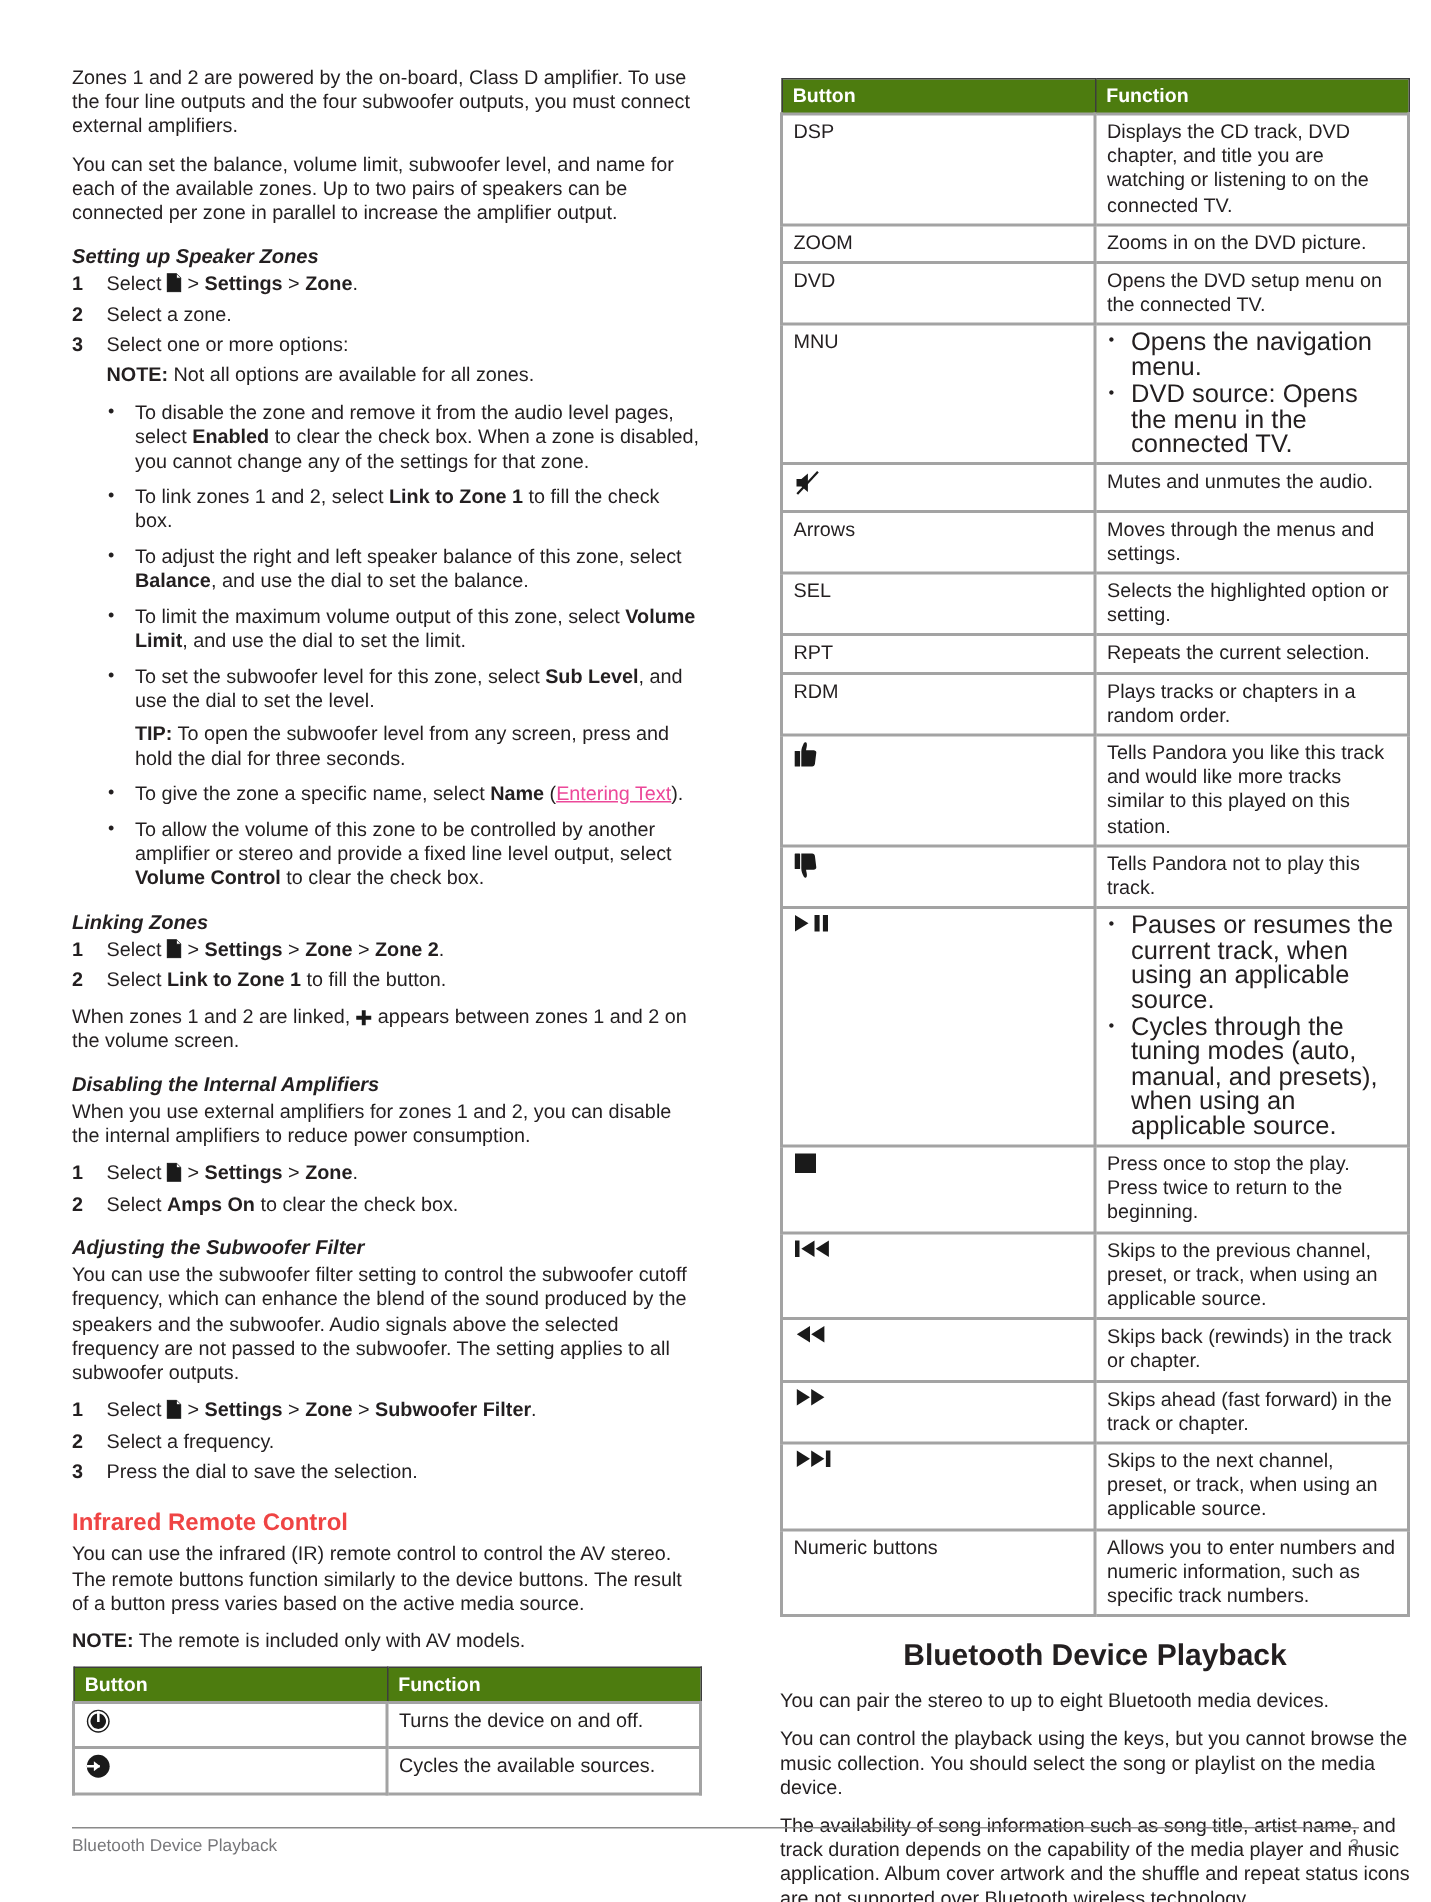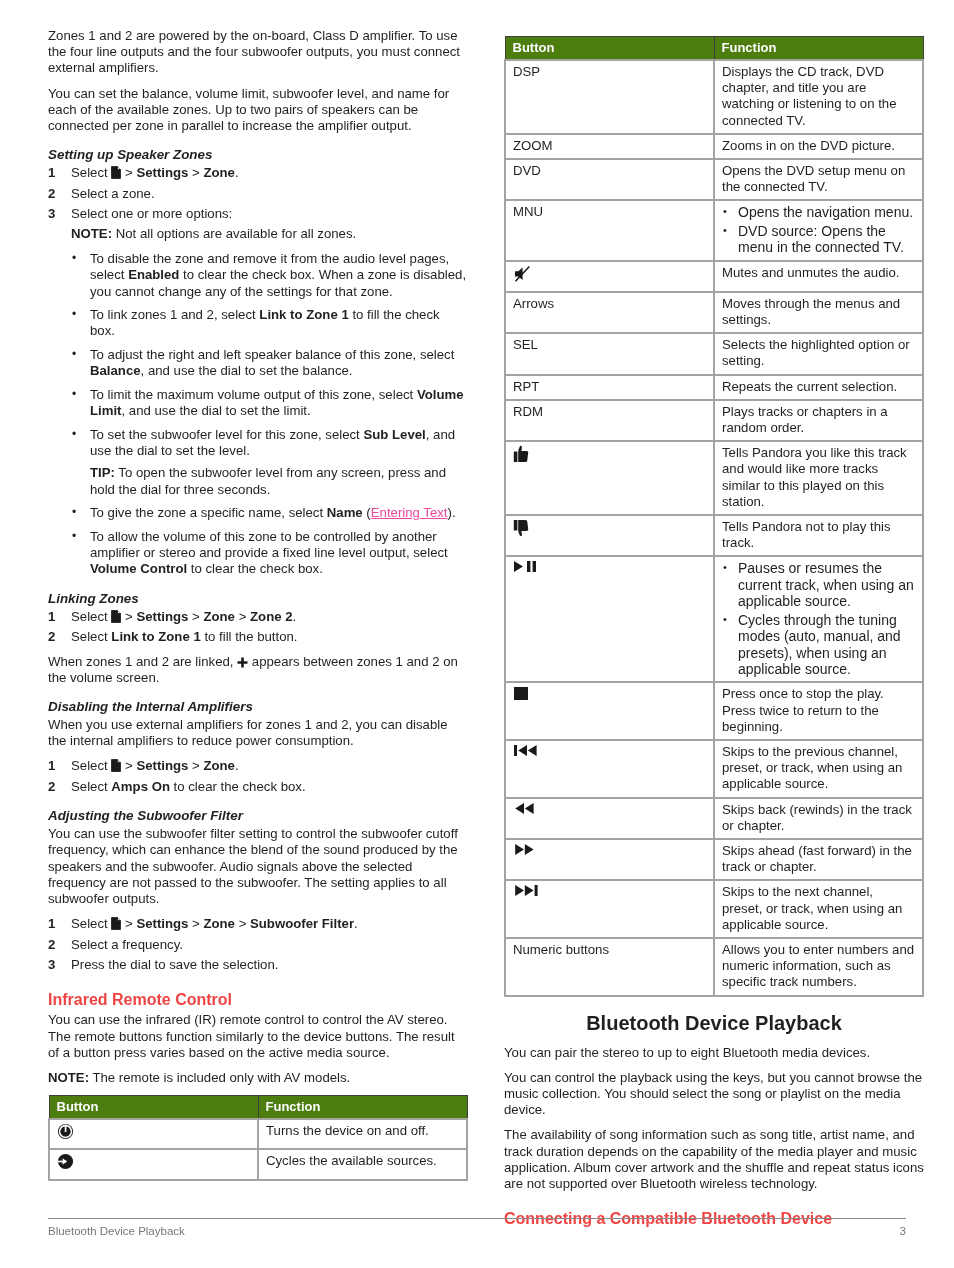--- a/index.html
+++ b/index.html
@@ -16,25 +16,25 @@
     overflow: hidden;
   }
   .page {
     position: absolute;
     left: 0; top: 0;
     width: 954px; height: 1268px;
   }
   .columns {
     position: absolute;
     left: 48px;
-    top: 28px;
+    top: 44px;
     width: 858px;
     height: 1150px;
     display: flex;
-    gap: 36px;
+    gap: 52px;
   }
   .col {
     width: 420px;
     flex: 0 0 420px;
   }
 
   
   p, li, div.txt {
     font-size: 13.2px;
     line-height: 16.2px;
@@ -122,21 +122,21 @@
 
   ul.cellbullets {
     list-style: none;
     margin: 0;
     padding: 0;
   }
   ul.cellbullets > li {
     position: relative;
     padding-left: 16px;
     margin: 0 0 2px 0;
-    font-size: 14px;
+    font-size: 17px;
     line-height: 16.4px;
   }
   ul.cellbullets > li:last-child { margin-bottom: 0; }
   ul.cellbullets > li::before {
     content: "\2022";
     position: absolute;
     left: 1px;
     top: -1px;
     font-size: 11px;
   }

